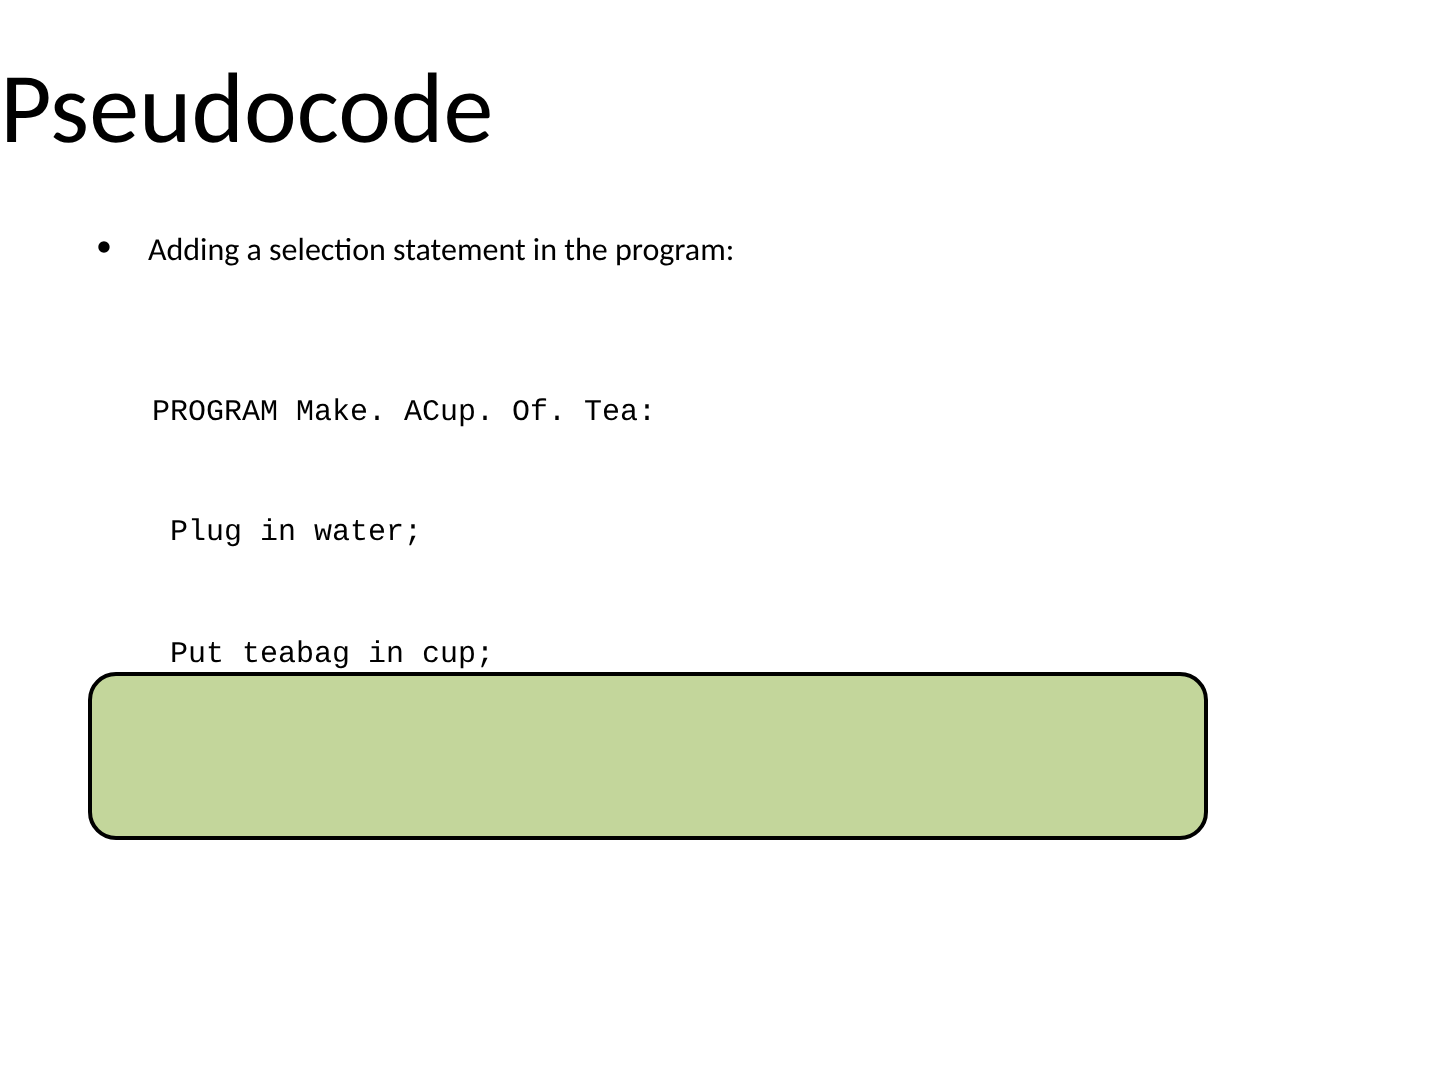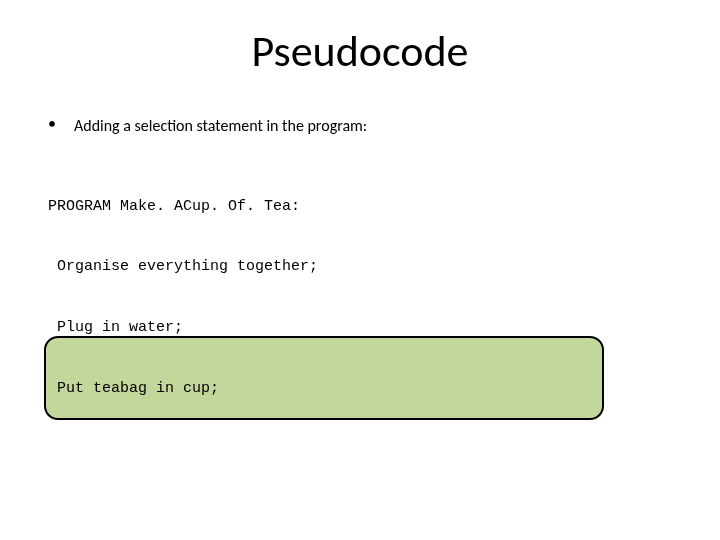--- a/index.html
+++ b/index.html
@@ -1,43 +1,42 @@
 <!DOCTYPE html>
 <html><head>
 <meta charset="utf-8">
 <style>
   * { margin: 0; padding: 0; box-sizing: border-box; }
   html, body { width: 720px; height: 540px; background: #ffffff; font-family: Calibri, Arial, sans-serif; color: #000; }
   .slide { position: relative; width: 720px; height: 540px; }
-  .title { position: absolute; top: 24px; left: 0; width: 100%; text-align: center; font-size: 44px; font-weight: 400; }
+  .title { position: absolute; top: 24px; left: 0; width: 100%; text-align: left; font-size: 50px; font-weight: 400; }
   .bullet-row { position: absolute; top: 116px; left: 48px; display: flex; align-items: flex-start; font-size: 16px; }
   .bullet { margin-right: 18px; line-height: 1; }
   .bullet-text { line-height: 1.2; }
   .code-block { position: absolute; top: 156px; left: 48px; font-family: "Courier New", Courier, monospace; font-size: 15px; line-height: 1.35; white-space: pre; }
-  .code-line { position: relative; }
+  .code-line { position: relative; margin-left: 28px; }
   .highlight-box { position: absolute; left: 44px; top: 336px; width: 560px; height: 84px; background: #c3d69b; border: 2.5px solid #000; border-radius: 14px; z-index: 0; }
   .code-block { z-index: 1; }
 </style>
 </head>
 <body>
 
 <div class="slide">
 
   <div class="title">Pseudocode</div>
 
   <div class="bullet-row">
     <span class="bullet">•</span>
     <span class="bullet-text">Adding a selection statement in the program:</span>
   </div>
 
   <div class="highlight-box"></div>
 
   <div class="code-block">
     <div class="code-line">PROGRAM Make. ACup. Of. Tea:</div>
-    <div class="code-line"> Organise everything together;</div>
     <div class="code-line"> Plug in water;</div>
     <div class="code-line"> Put teabag in cup;</div>
     
     
     
     
     
     
     
     

